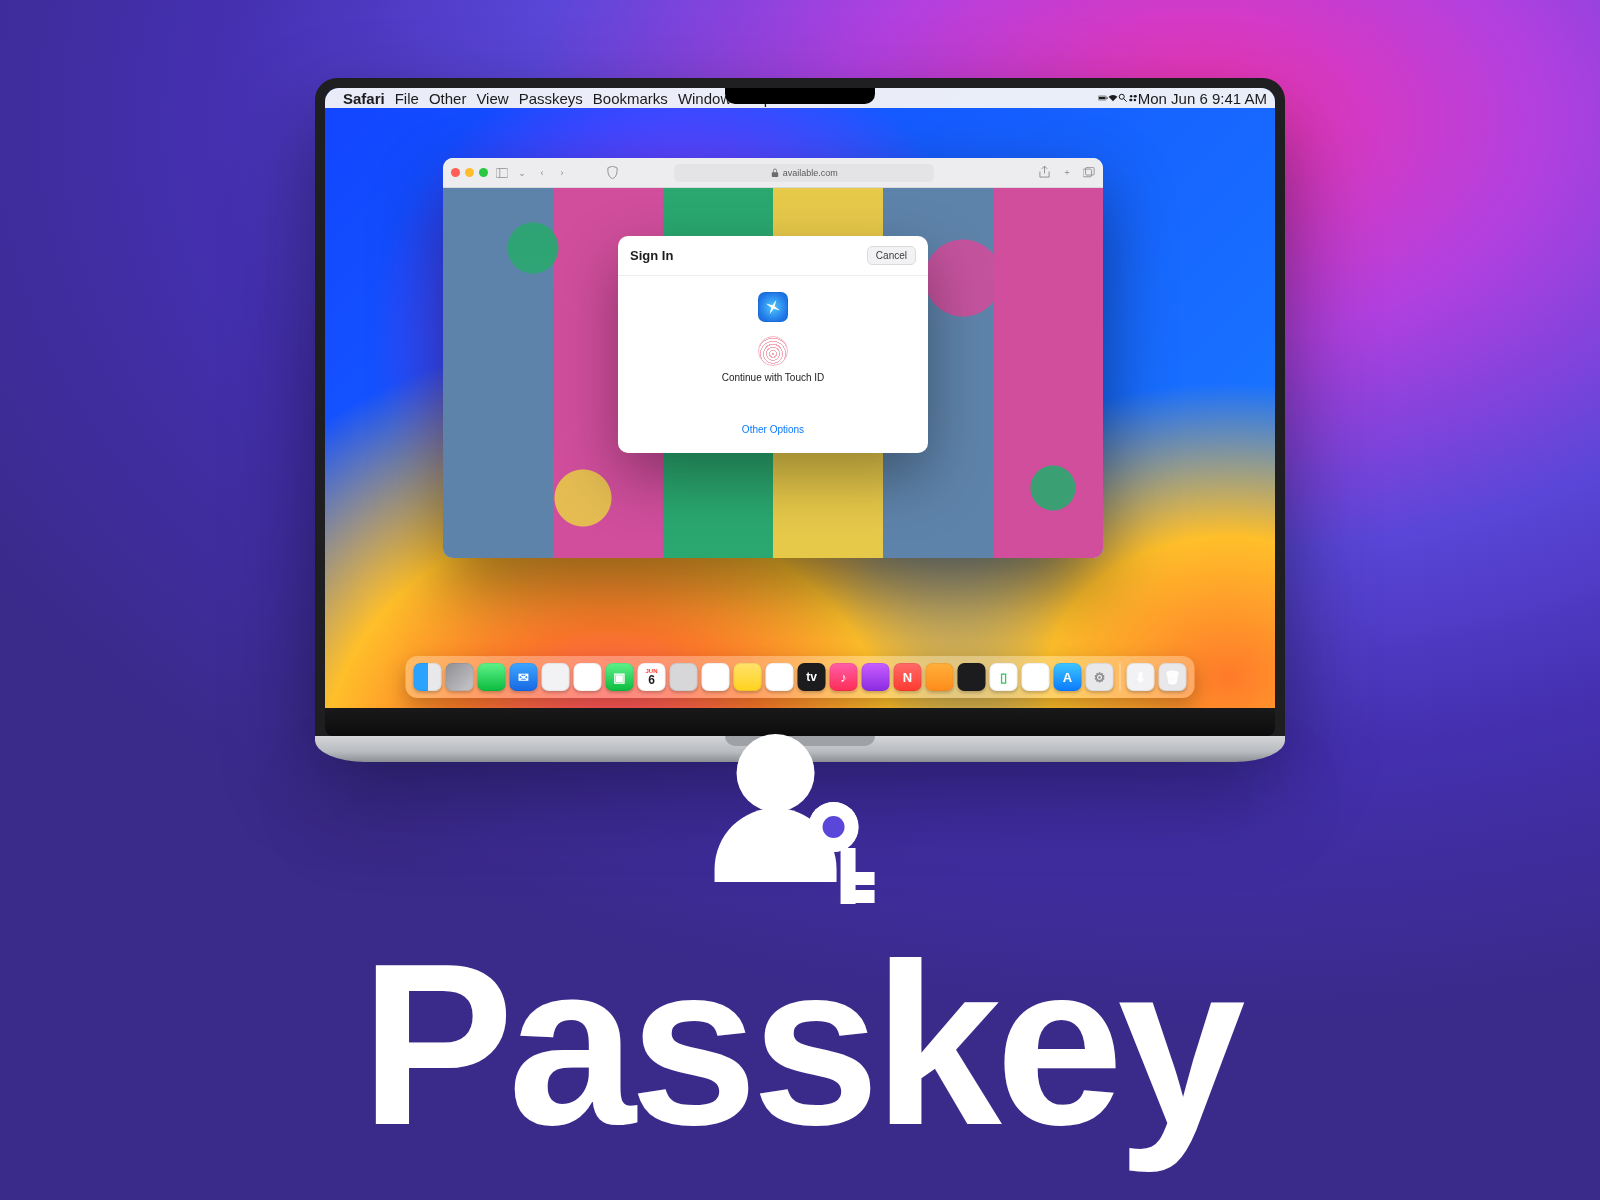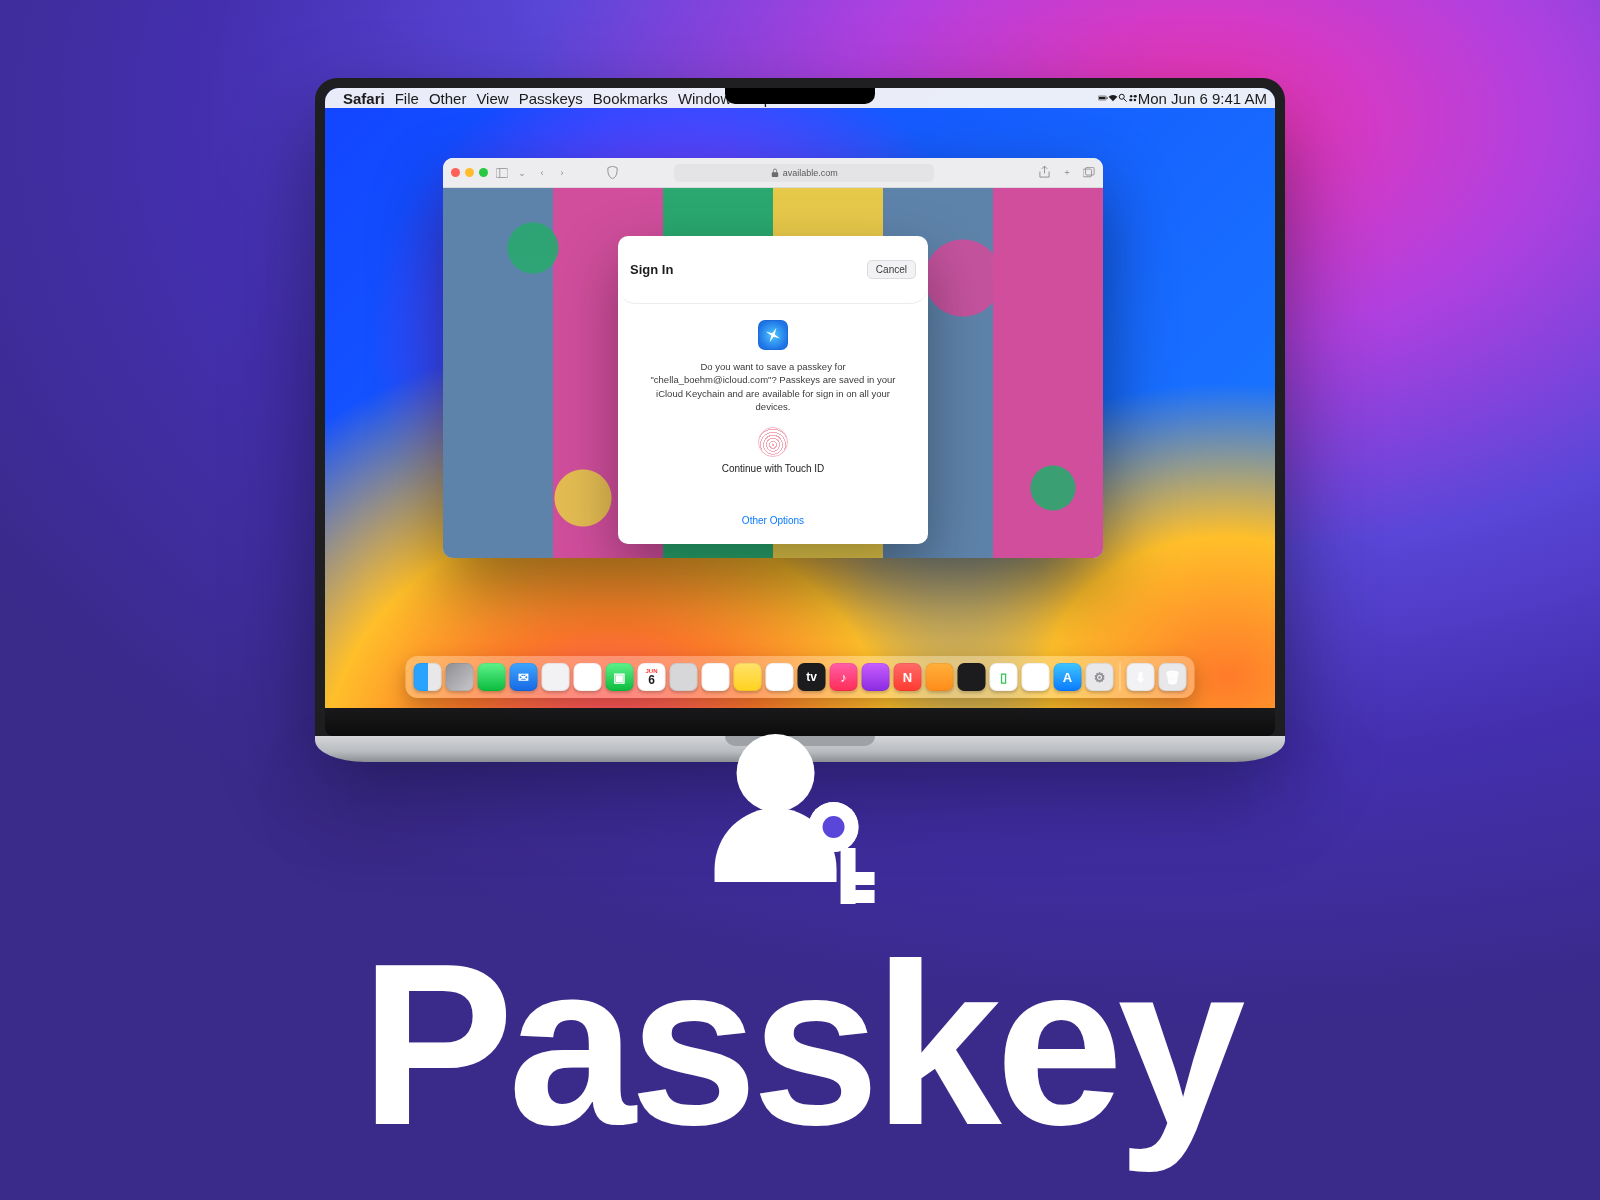--- a/index.html
+++ b/index.html
@@ -68,21 +68,21 @@
        radial-gradient(40px 40px at 90px 60px, #2aa86f 0 25px, transparent 26px),
        radial-gradient(55px 55px at 520px 90px, #d04e9c 0 38px, transparent 39px),
        radial-gradient(35px 35px at 610px 300px, #2aa86f 0 22px, transparent 23px),
        radial-gradient(48px 48px at 140px 310px, #e7c94a 0 28px, transparent 29px);
      opacity:.9;
   }
 
   
   .dialog { position:absolute; left:50%; top:48px; transform:translateX(-50%); width:310px; background:#fff;
             border-radius:10px; box-shadow:0 24px 60px rgba(0,0,0,.35); font-size:10px; color:#1c1c1e; z-index:5; overflow:hidden; }
-  .dlg-head { display:flex; align-items:center; justify-content:space-between; padding:24px 12px; border-bottom:1px solid #ececee;border-radius:18px; }
+  .dlg-head { display:flex; align-items:center; justify-content:space-between; padding:10px 12px; border-bottom:1px solid #ececee; }
   .dlg-title { font-size:13px; font-weight:700; }
   .dlg-cancel { font-size:10px; color:#3a3a3c; background:#f2f2f4; border:1px solid #dcdcde; border-radius:5px; padding:3px 8px; cursor:pointer; }
   .dlg-body { padding:16px 20px 14px; text-align:center; }
   .sf-logo { width:30px; height:30px; border-radius:7px; margin:0 auto 10px; display:flex; align-items:center; justify-content:center;
              background:radial-gradient(circle at 50% 50%, #4ec6ff 0%, #1e74e6 70%); box-shadow:inset 0 0 0 1px rgba(0,0,0,.08); position:relative;}
   .sf-logo::after { content:""; position:absolute; width:16px; height:16px; background:#fff; clip-path:polygon(50% 0,58% 42%,100% 50%,58% 58%,50% 100%,42% 58%,0 50%,42% 42%); transform:rotate(25deg);}
   .dlg-msg { font-size:9.5px; line-height:1.4; color:#3a3a3c; padding:0 4px; }
   .touchid { width:30px; height:30px; border-radius:50%; margin:14px auto 6px; border:1px solid #f2b7c4;
              background:
                repeating-radial-gradient(circle at 50% 60%, #f4a9bb 0 1px, transparent 1px 3px);
@@ -210,21 +210,20 @@
           </div>
           <div class="sf-content">
 
             <div class="dialog">
               <div class="dlg-head">
                 <div class="dlg-title">Sign In</div>
                 <div class="dlg-cancel">Cancel</div>
               </div>
               <div class="dlg-body">
                 <div class="sf-logo"></div>
-                <div class="dlg-msg">Do you want to save a passkey for "chella_boehm@icloud.com"? Passkeys are saved in your iCloud Keychain and are available for sign in on all your devices.</div>
                 <div class="touchid"></div>
                 <div class="dlg-cta">Continue with Touch ID</div>
                 <div class="dlg-link">Other Options</div>
               </div>
             </div>
           </div>
         </div>
 
         <div class="dock">
           <div class="di finder"></div>

